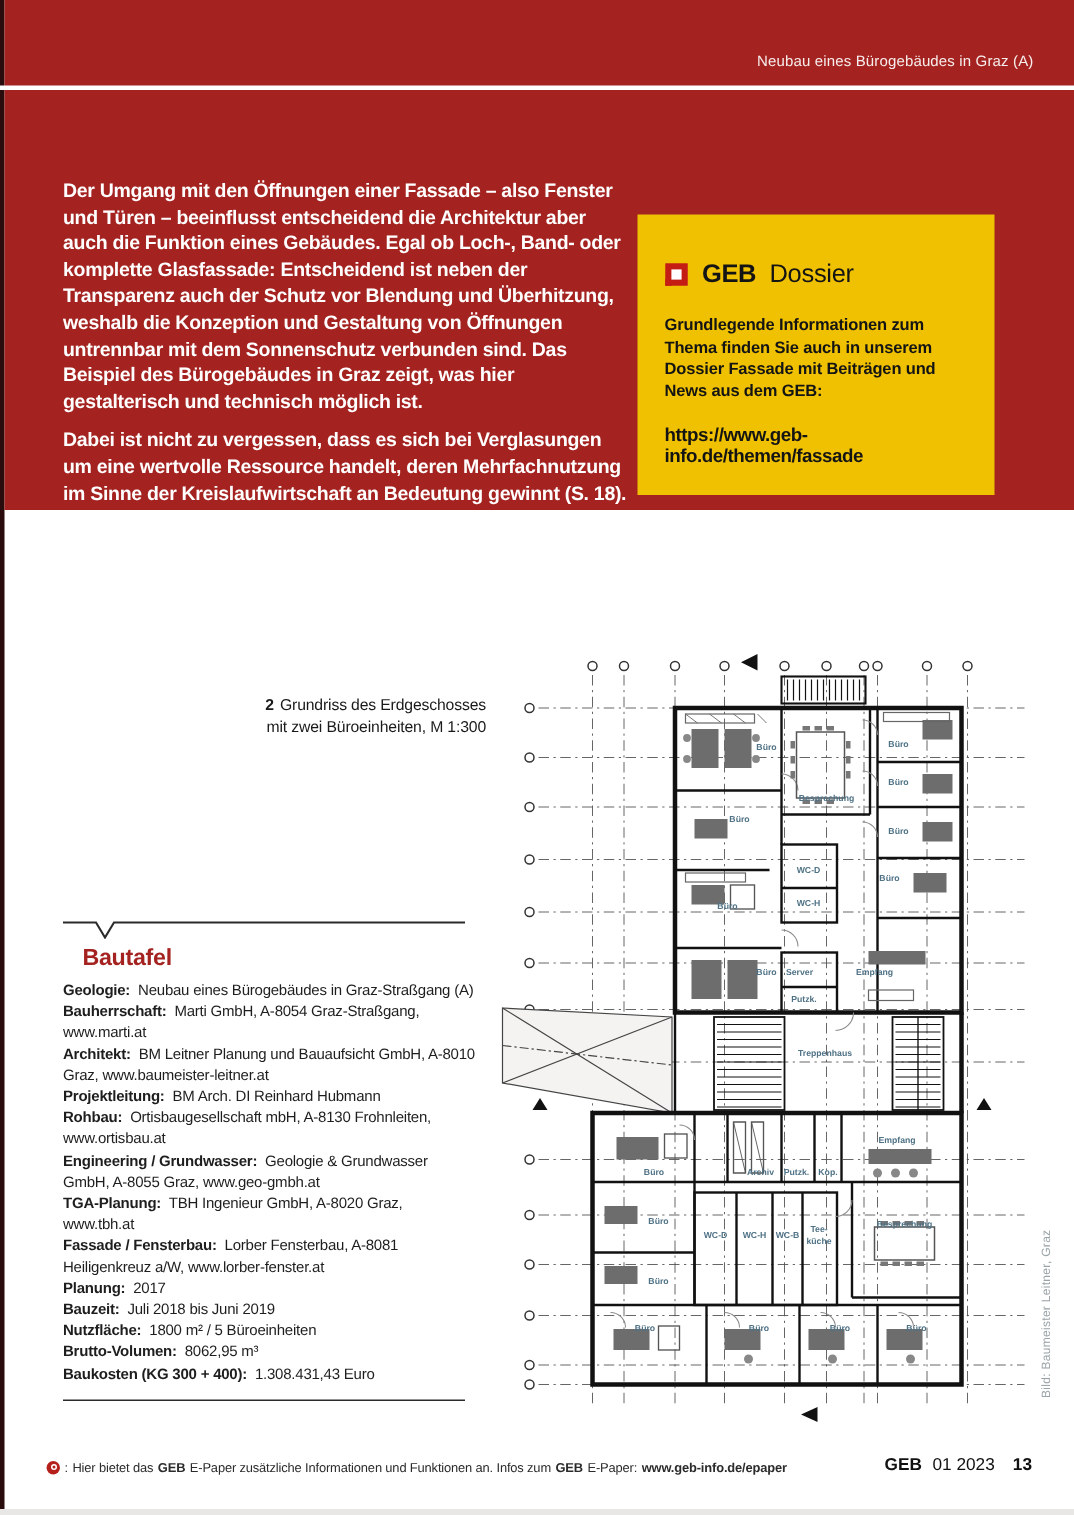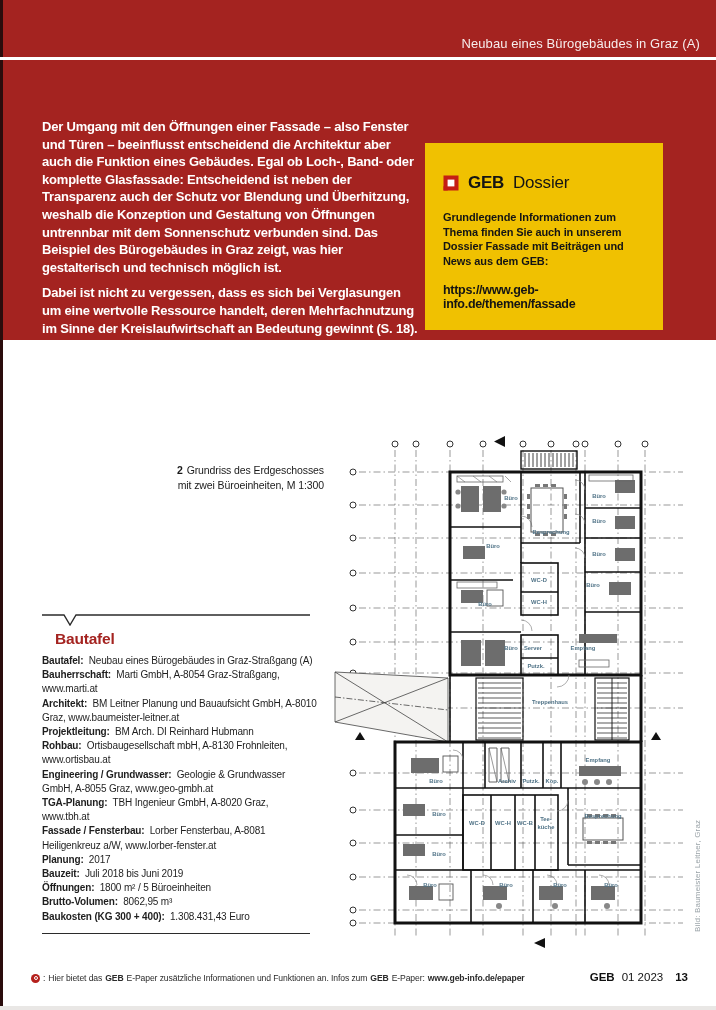--- a/index.html
+++ b/index.html
@@ -3,21 +3,21 @@
 <meta charset="utf-8">
 <style>
   html,body{margin:0;padding:0;background:#fff;}
   .page{position:relative;width:716px;height:1010px;background:#ffffff;overflow:hidden;
         font-family:"Liberation Sans",sans-serif;}
   .left-edge{position:absolute;left:0;top:0;width:3px;height:1010px;background:#2a0c0c;}
   .bottom-edge{position:absolute;left:0;bottom:0;width:716px;height:4px;background:#e9e7e5;}
 
   
   .red-block{position:absolute;left:3px;top:0;width:713px;height:340px;background:#a42320;}
-  .kicker{position:absolute;top:36px;right:16px;font-size:13px;letter-spacing:.1px;color:#f6edec;}
+  .kicker{position:absolute;top:36px;right:27px;font-size:10px;letter-spacing:.1px;color:#f6edec;}
   .white-rule{position:absolute;top:57px;left:-3px;width:716px;height:2.5px;background:#fff;}
   .intro{position:absolute;left:39px;top:118px;width:376px;color:#ffffff;font-weight:bold;
          font-size:13px;line-height:17.6px;letter-spacing:-.2px;}
   .intro p{margin:0 0 8px 0;}
 
   
   .dossier{position:absolute;left:422px;top:143px;width:238px;height:187px;background:#f0c101;
            box-sizing:border-box;padding:30px 18px 0 18px;color:#141414;}
   .dossier-title{display:flex;align-items:center;gap:9px;}
   .dossier-title .brand{font-size:17px;font-weight:800;letter-spacing:-.3px;}
@@ -319,31 +319,31 @@
     </svg>
   </div>
   <div class="credit">Bild: Baumeister Leitner, Graz</div>
 
   <section class="bautafel">
     <svg class="bt-divider" width="270" height="14" viewBox="0 0 270 14">
       <path d="M0,3 H22 L28,13 L34,3 H268" stroke="#2b2b2b" stroke-width="1.4" fill="none"></path>
     </svg>
     <h2 class="bt-title">Bautafel</h2>
     <div class="bt-entries" id="bautafel-entries">
-        <p><b>Bautafel:</b>&nbsp; Neubau eines Bürogebäudes in Graz-Straßgang (A)</p>
+        <p><b>Geologie:</b>&nbsp; Neubau eines Bürogebäudes in Graz-Straßgang (A)</p>
         <p><b>Bauherrschaft:</b>&nbsp; Marti GmbH, A-8054 Graz-Straßgang, www.marti.at</p>
         <p><b>Architekt:</b>&nbsp; BM Leitner Planung und Bauaufsicht GmbH, A-8010 Graz, www.baumeister-leitner.at</p>
         <p><b>Projektleitung:</b>&nbsp; BM Arch. DI Reinhard Hubmann</p>
         <p><b>Rohbau:</b>&nbsp; Ortisbaugesellschaft mbH, A-8130 Frohnleiten, www.ortisbau.at</p>
         <p><b>Engineering / Grundwasser:</b>&nbsp; Geologie &amp; Grundwasser GmbH, A-8055 Graz, www.geo-gmbh.at</p>
         <p><b>TGA-Planung:</b>&nbsp; TBH Ingenieur GmbH, A-8020 Graz, www.tbh.at</p>
         <p><b>Fassade / Fensterbau:</b>&nbsp; Lorber Fensterbau, A-8081 Heiligenkreuz a/W, www.lorber-fenster.at</p>
         <p><b>Planung:</b>&nbsp; 2017</p>
         <p><b>Bauzeit:</b>&nbsp; Juli 2018 bis Juni 2019</p>
-        <p><b>Öffnungen:</b>&nbsp; 1800 m² / 5 Büroeinheiten</p>
+        <p><b>Nutzfläche:</b>&nbsp; 1800 m² / 5 Büroeinheiten</p>
         <p><b>Brutto-Volumen:</b>&nbsp; 8062,95 m³</p>
         <p><b>Baukosten (KG 300 + 400):</b>&nbsp; 1.308.431,43 Euro</p>
       </div>
     <div class="bt-endline"></div>
   </section>
 
   <footer class="footer">
     <div class="footer-left">
       <span class="epaper-icon"></span>
         <span>:</span>

